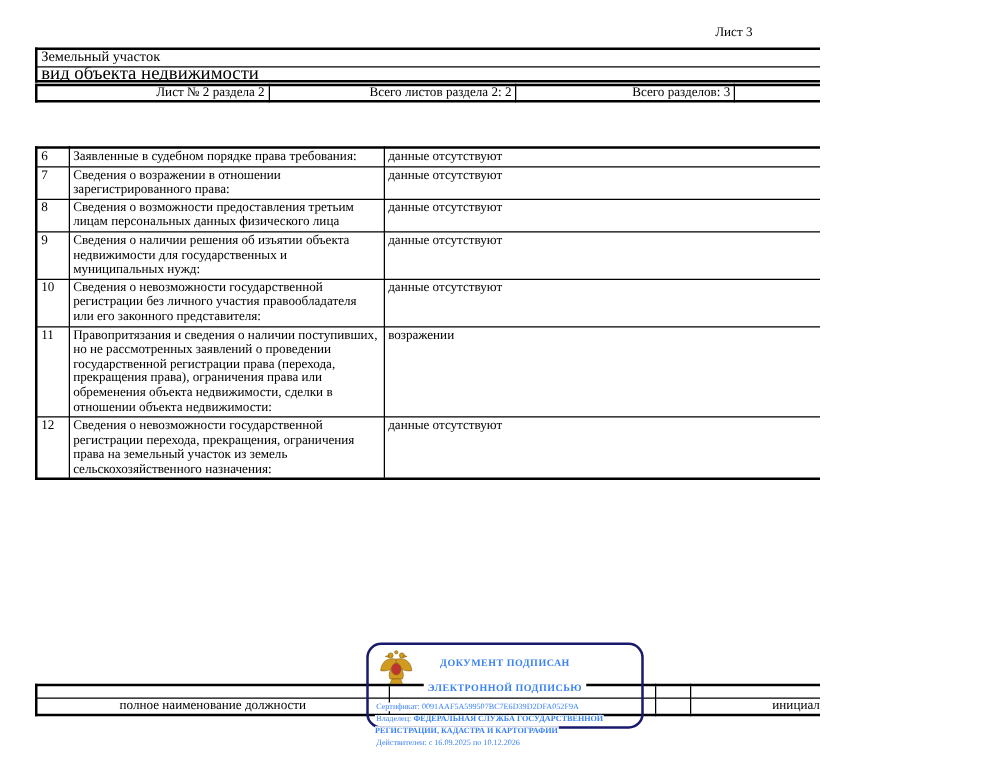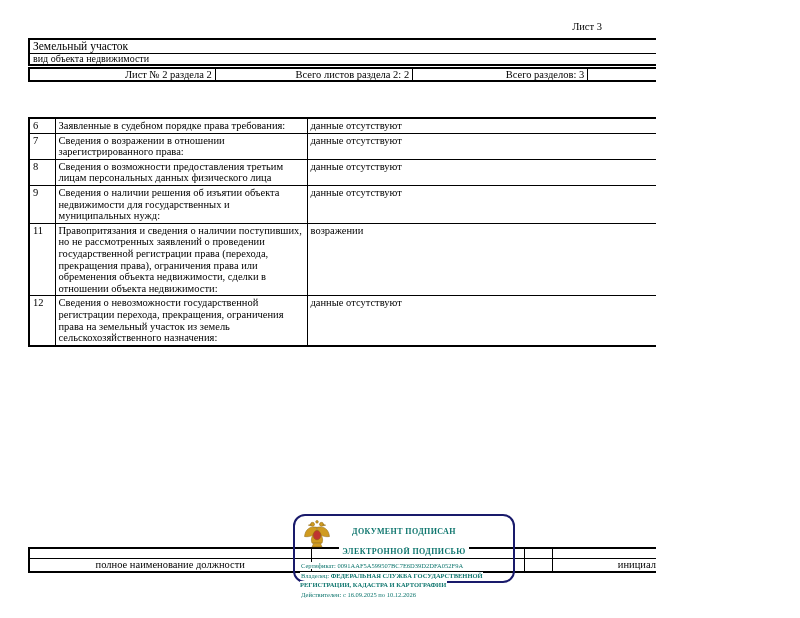--- a/index.html
+++ b/index.html
@@ -16,21 +16,21 @@
     font-size: 10.5px;
   }
 
   table { border-collapse: collapse; table-layout: fixed; position: absolute; background: #fff; }
   td { border: 1px solid #000; padding: 0 3px; vertical-align: top; font-size: 10.5px; line-height: 12px; overflow: hidden; }
 
   
   #tblA { left: 28px; top: 38px; width: 747px; border: 2px solid #000; }
   #tblA td { text-align: left; }
   #tblA .r1 td { font-size: 11.5px; height: 14px; line-height: 13px; }
-  #tblA .r2 td { font-size: 10px; height: 11px; line-height: 10px; }
+  #tblA .r2 td { font-size: 15px; height: 11px; line-height: 10px; }
 
   
   #tblB { left: 28px; top: 67px; width: 747px; border: 2px solid #000; }
   #tblB td { text-align: right; height: 12px; line-height: 11px; }
 
   
   #tblC { left: 28px; top: 84px; width: 747px; border: 2px solid #000; }
   #tblC td { height: 12px; line-height: 11px; }
   #tblC .r2 td { height: 14px; line-height: 12px; }
 
@@ -42,21 +42,21 @@
   #tblSign { left: 28px; top: 547px; width: 747px; border: 2px solid #000; background: transparent; }
   #tblSign td { background: transparent; }
   #tblSign .r1 td { height: 10px; }
   #tblSign .r2 td { height: 13px; text-align: center; line-height: 12px; }
 
   
   .stamp {
     position: absolute; left: 293px; top: 514px; width: 222px; height: 69px;
     border: 2px solid #191a6b; border-radius: 12px;
     background: transparent; z-index: 5;
-    color: #0f766e;
+    color: #3b82f6;
   }
   .stamp-eagle { position: absolute; left: 7px; top: 3px; width: 30px; height: 30px; }
   .stamp-titles { position: relative; text-align: center; padding-top: 4px; }
   .stamp-title-line { display: block; margin-bottom: 2px; }
   .stamp-title-line > span {
     display: inline-block; background: #fff; padding: 0 3px;
     font-size: 8px; font-weight: bold; letter-spacing: 0.4px; line-height: 9px;
   }
   .stamp-small { position: relative; margin: 3px 4px 0 5px; }
   .stamp-line { font-size: 6.5px; line-height: 9.5px; }
@@ -125,20 +125,25 @@
       <td data-interactable="false">Сведения о возможности предоставления третьим лицам персональных данных физического лица</td>
       <td data-interactable="false">данные отсутствуют</td>
     </tr>
 
     <tr data-interactable="false">
       <td data-interactable="false">9</td>
       <td data-interactable="false">Сведения о наличии решения об изъятии объекта недвижимости для государственных и муниципальных нужд:</td>
       <td data-interactable="false">данные отсутствуют</td>
     </tr>
 
+    <tr data-interactable="false">
+      <td data-interactable="false">10</td>
+      <td data-interactable="false">Сведения о невозможности государственной регистрации без личного участия правообладателя или его законного представителя:</td>
+      <td data-interactable="false">данные отсутствуют</td>
+    </tr>
 
     <tr data-interactable="false">
       <td data-interactable="false">11</td>
       <td data-interactable="false">Правопритязания и сведения о наличии поступивших, но не рассмотренных заявлений о проведении государственной регистрации права (перехода, прекращения права), ограничения права или обременения объекта недвижимости, сделки в отношении объекта недвижимости:</td>
       <td data-interactable="false">возражении</td>
     </tr>
 
     <tr data-interactable="false">
       <td data-interactable="false">12</td>
       <td data-interactable="false">Сведения о невозможности государственной регистрации перехода, прекращения, ограничения права на земельный участок из земель сельскохозяйственного назначения:</td>

